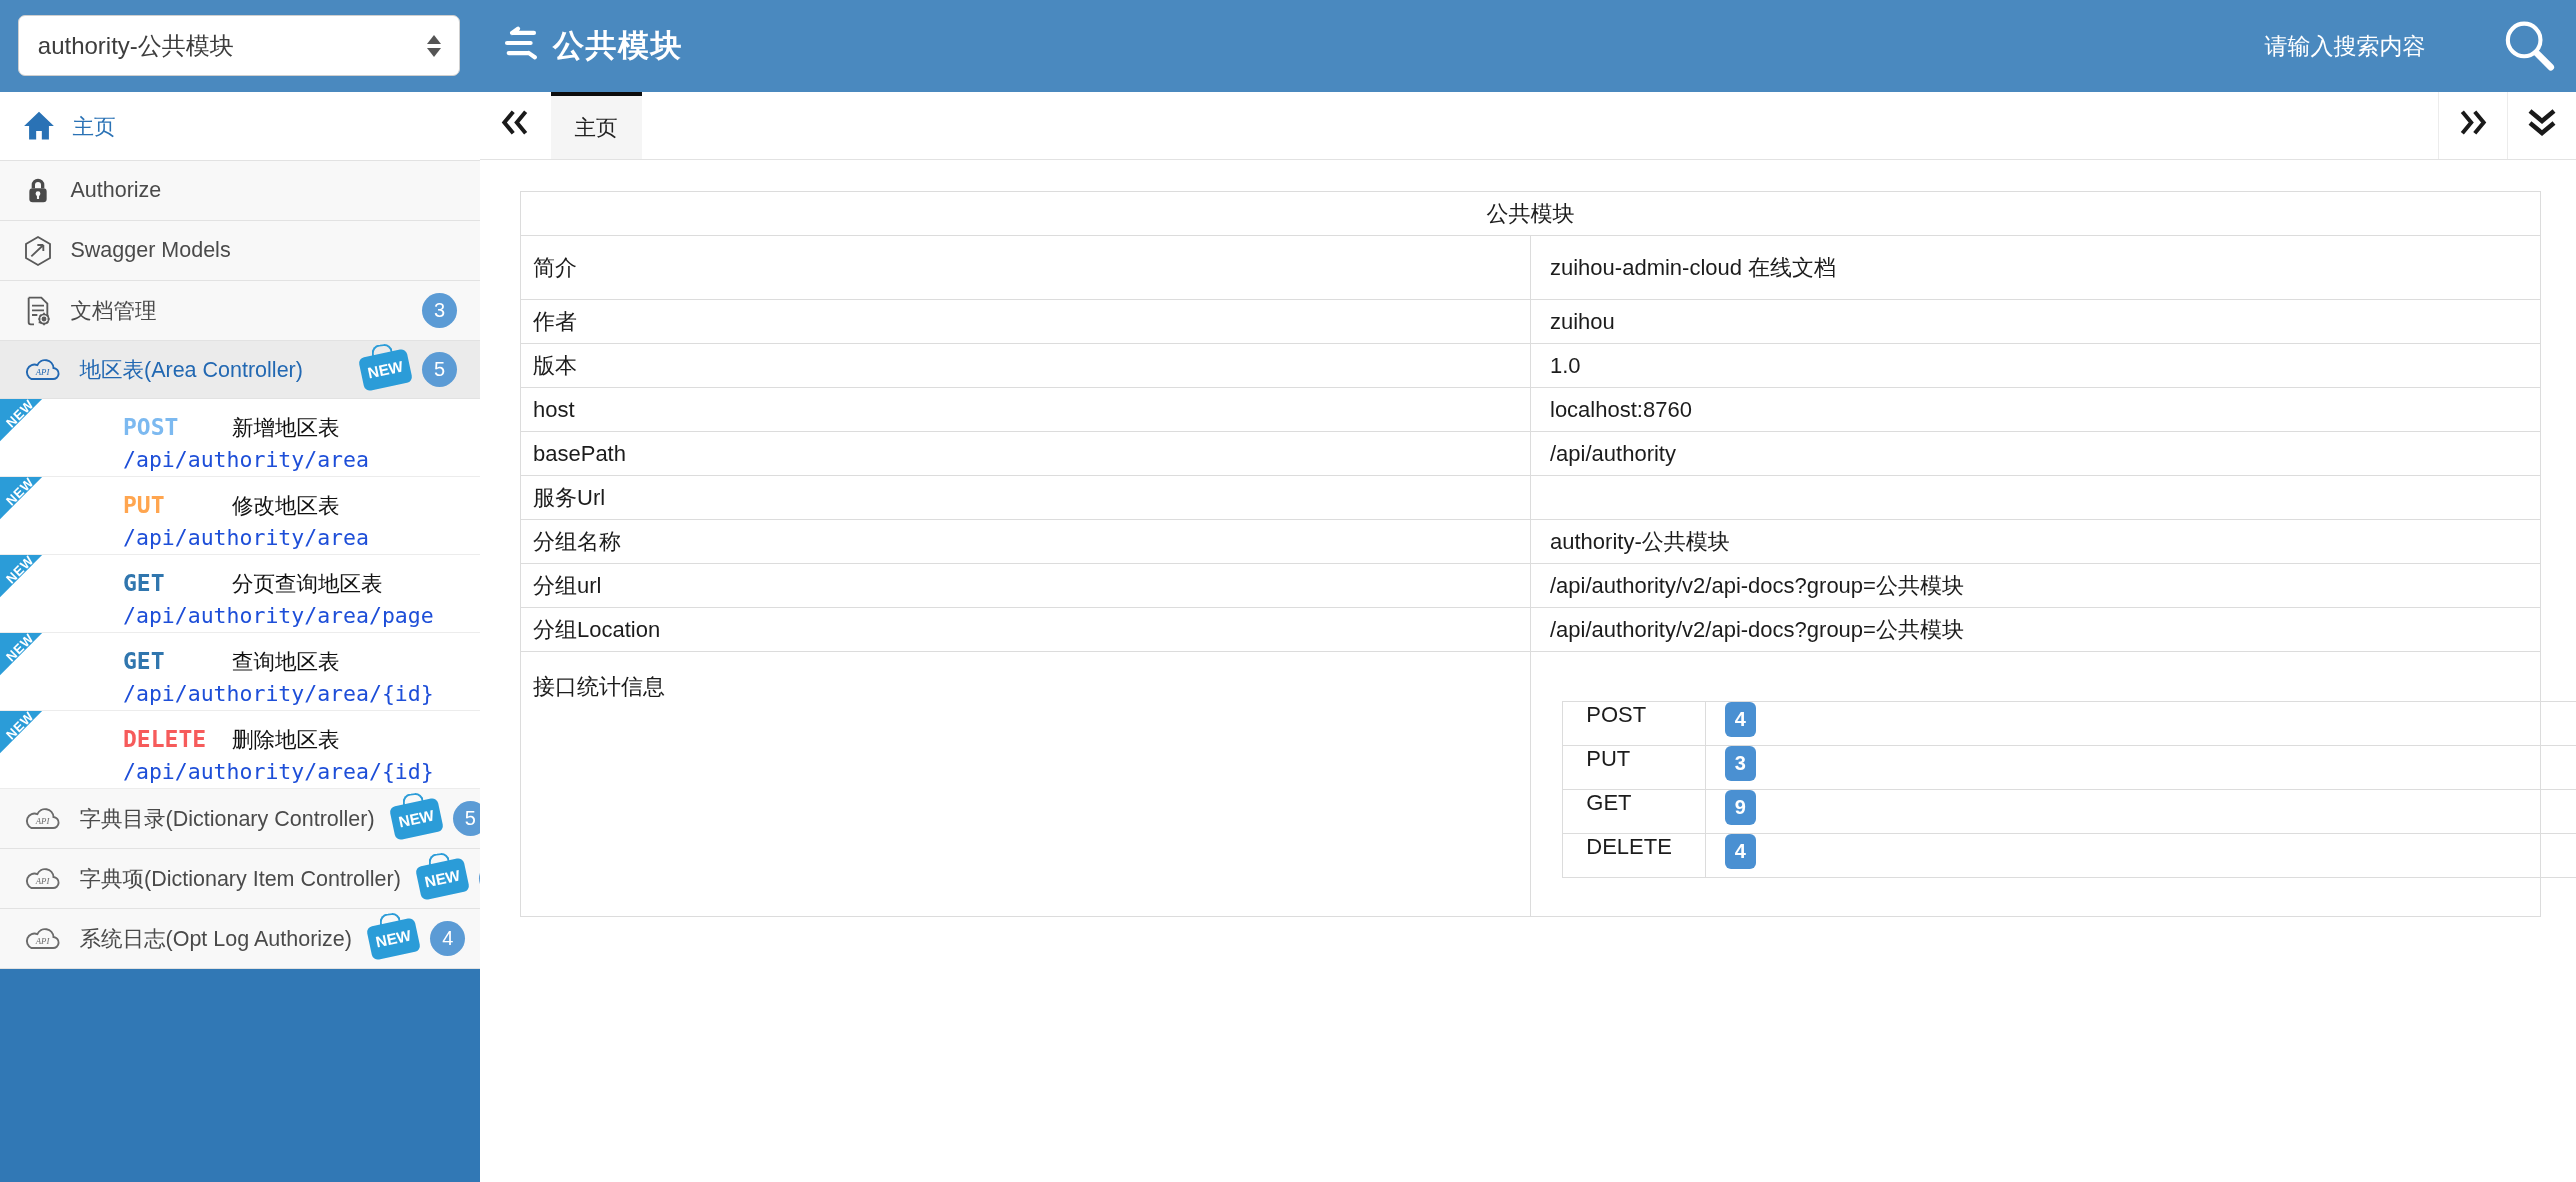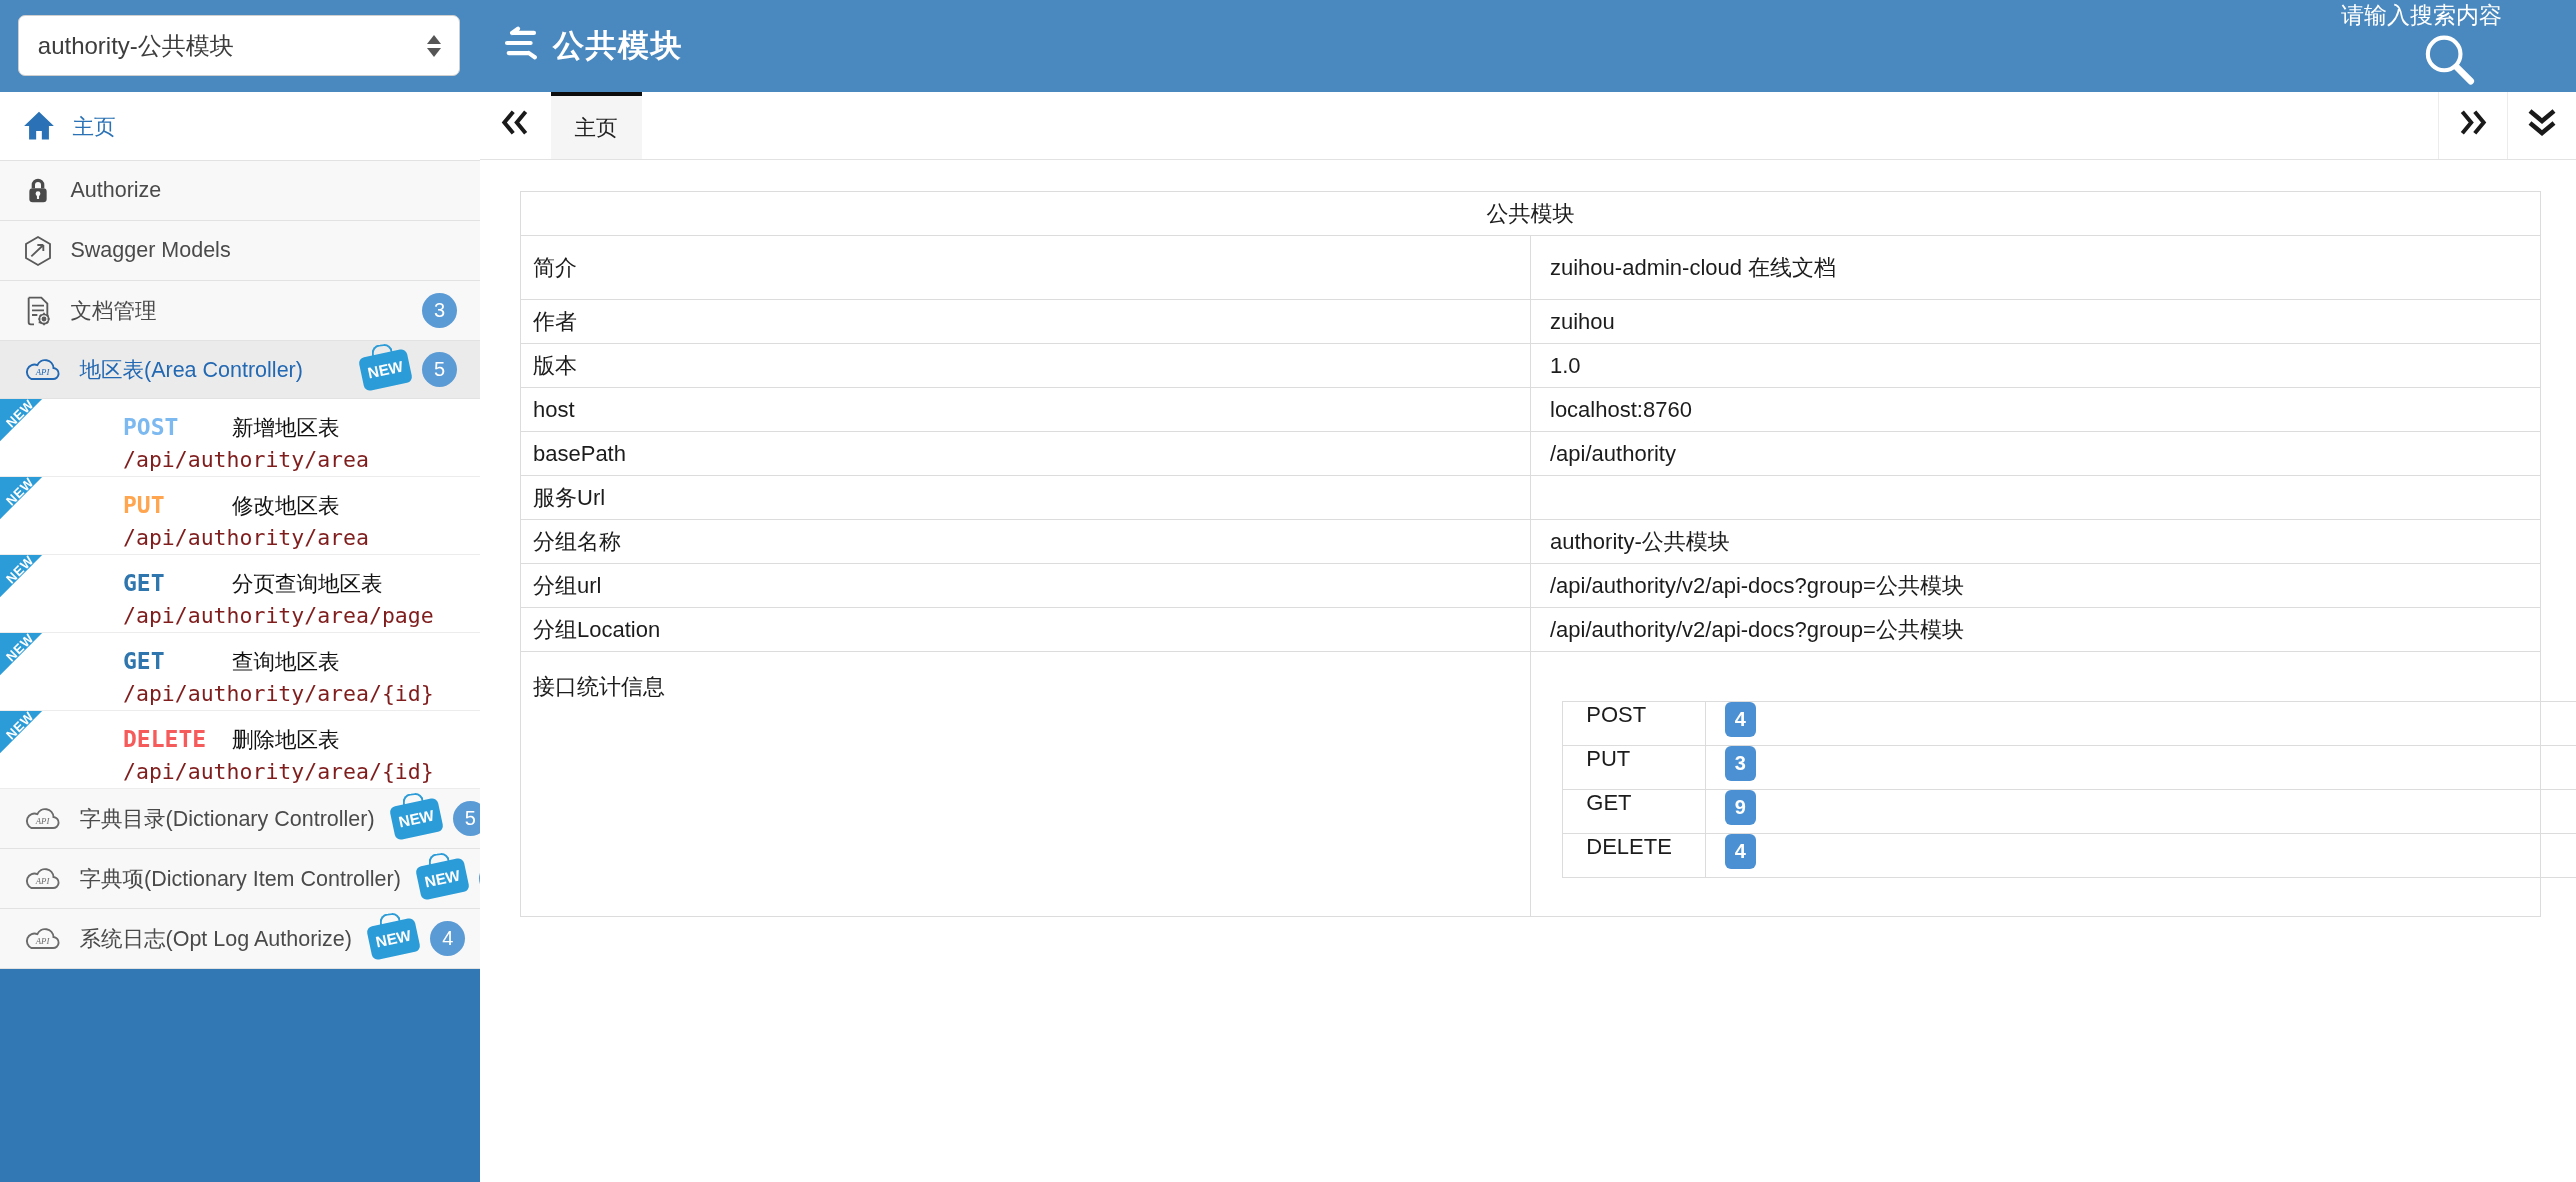--- a/index.html
+++ b/index.html
@@ -13,21 +13,21 @@
     background:#fff; border:0.8px solid #cfcfcf; border-radius:7px;
     display:flex; align-items:center; padding:0 18.4px; cursor:pointer; }
   .group-select .sel-text { font-size:24px; color:#3d3d3d; flex:1; white-space:nowrap; overflow:hidden; }
   .sel-arrows { display:flex; flex-direction:column; gap:3.8px; align-items:center; }
   .sel-arrows .up { width:0; height:0; border-left:7.7px solid transparent;
     border-right:7.7px solid transparent; border-bottom:9.2px solid #555; }
   .sel-arrows .dn { width:0; height:0; border-left:7.7px solid transparent;
     border-right:7.7px solid transparent; border-top:9.2px solid #555; }
   .brand { position:absolute; left:502px; top:0; height:92px; display:flex; align-items:center; gap:14px; }
   .brand .title { color:#fff; font-size:31px; font-weight:bold; letter-spacing:1.5px; }
-  .hsearch { position:absolute; right:0; top:0; height:92px; display:flex; align-items:center;flex-direction:column; }
+  .hsearch { position:absolute; right:0; top:0; height:92px; display:flex; align-items:center; }
   .hsearch .stext { color:#fff; font-size:23px; margin-right:74px; cursor:text; }
   .hsearch .sicon { margin-right:18.4px; cursor:pointer; display:flex; }
 
   
   .sidebar { position:absolute; left:0; top:92px; width:480px; bottom:0;
     background:#3178b5; overflow:hidden; }
   .side-row { position:relative; display:flex; align-items:center; gap:17px;
     height:60px; padding-left:21.5px; background:#f8f8f8;
     border-bottom:0.8px solid #e2e2e2; cursor:pointer; }
   .side-row.home { height:69px; background:#fff; }
@@ -48,21 +48,21 @@
   .op-list { position:relative; background:#fff; }
   .op-list .guide { position:absolute; left:68px; top:0; bottom:10.7px;
     border-left:1.5px dotted #9cc0de; }
   .op { position:relative; height:78px; border-bottom:0.8px solid #ececec;
     padding-left:123px; cursor:pointer; background:#fff; }
   .op .line1 { position:absolute; top:14px; left:123px; display:flex; align-items:baseline; }
   .op .method { font-family:"DejaVu Sans Mono", monospace; font-weight:bold;
     font-size:23px; min-width:109px; display:inline-block; }
   .op .opname { font-size:21.5px; color:#111; }
   .op .path { position:absolute; top:48px; left:123px;
-    font-family:"DejaVu Sans Mono", monospace; font-size:21.5px; color:#7f1d1d; white-space:nowrap; }
+    font-family:"DejaVu Sans Mono", monospace; font-size:21.5px; color:#1d4ed8; white-space:nowrap; }
   .ribbon { position:absolute; left:0; top:0; width:43px; height:43px; overflow:hidden; }
   .ribbon::before { content:""; position:absolute; left:-31px; top:-31px; width:61px;
     height:61px; transform:rotate(45deg); background:#2b9cd8; }
   .ribbon span { position:absolute; left:-12.3px; top:7px; width:64px; transform:rotate(-45deg);
     text-align:center; font-size:13px; color:#fff; font-weight:bold; letter-spacing:0.8px; }
 
   
   .main { position:absolute; left:480px; top:92px; right:0; bottom:0; background:#fff; }
   .tabstrip { height:68px; border-bottom:0.8px solid #e2e2e2; display:flex; align-items:stretch; }
   .tab-btn { width:69px; display:flex; align-items:center; justify-content:center; cursor:pointer; }

